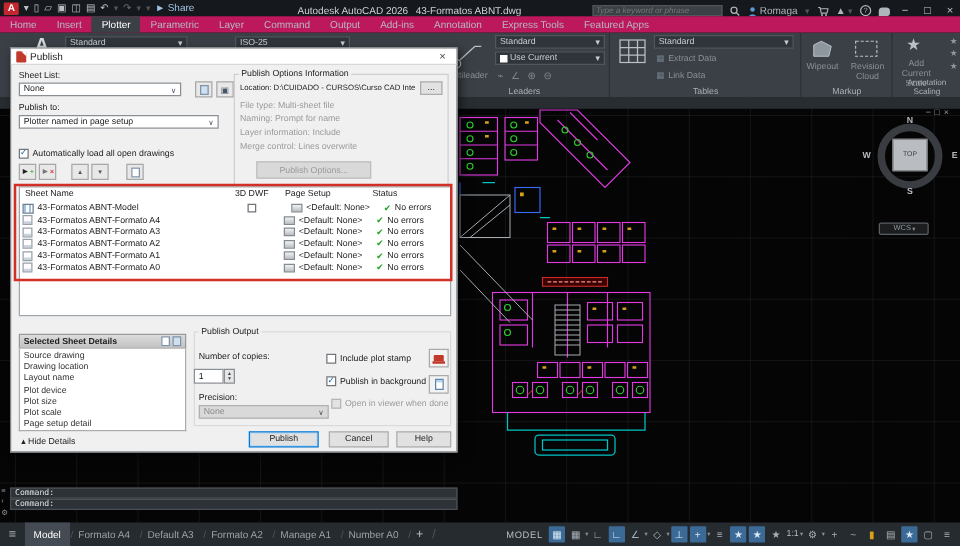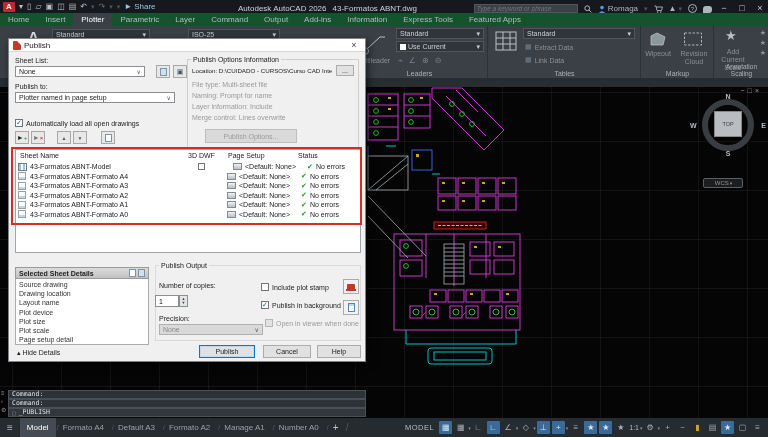--- a/index.html
+++ b/index.html
@@ -13,21 +13,21 @@
   .qat-i { color:#b9c0c6; font-size:8px; line-height:10px; }
   .qat-sep { color:#555; font-size:7px; }
   .share { color:#9fc3e6; display:flex; gap:2px; align-items:center; }
   .wintitle { position:absolute; left:238px; top:0; height:13px; display:flex; align-items:flex-end; gap:6px; color:#cfd4d8; font-size:8px; }
   .tb-right { position:absolute; right:2px; top:0; height:13px; display:flex; align-items:flex-end; gap:6px; }
   .searchbox { width:104px; height:9px; background:#3a4046; border:1px solid #50565c; color:#9aa1a8; font-size:6.5px; font-style:italic; padding:0 2px; font-family:"Liberation Sans", sans-serif; }
   .tb-ico { color:#aeb5bb; font-size:8px; display:flex; align-items:center; gap:2px; }
   .winbtn { color:#c3c8cd; font-size:9px; width:12px; text-align:center; }
 
   
-  .tabrow { position:absolute; left:0; top:13px; width:768px; height:13px; background:#14532d; display:flex; align-items:stretch; font-size:8px; color:#b4bac0; z-index:40; }
+  .tabrow { position:absolute; left:0; top:13px; width:768px; height:13px; background:#be185d; display:flex; align-items:stretch; font-size:8px; color:#b4bac0; z-index:40; }
   .rtab { padding:0 8px; display:flex; align-items:center; }
   .rtab.active { background:#3a4046; color:#fff; }
 
   
   .ribbon { position:absolute; left:0; top:26px; width:768px; height:52px; background:#3a4046; color:#c3c8cd; z-index:30; }
   .panel-label { position:absolute; bottom:1px; font-size:7px; color:#aab0b6; width:100%; text-align:center; }
   .rpanel { position:absolute; top:0; height:52px; border-right:1px solid #2c3136; }
   .rcombo { position:absolute; height:11px; background:#2f353b; border:1px solid #50565c; font-size:7px; color:#c9ced3; display:flex; align-items:center; padding:0 3px; justify-content:space-between; }
   .rsmall { font-size:7px; color:#8a9096; }
   .ric { color:#9fa6ac; font-size:9px; }
@@ -308,21 +308,21 @@
 
   <div class="tabrow">
     <div class="rtab">Home</div>
     <div class="rtab">Insert</div>
     <div class="rtab active">Plotter</div>
     <div class="rtab">Parametric</div>
     <div class="rtab">Layer</div>
     <div class="rtab">Command</div>
     <div class="rtab">Output</div>
     <div class="rtab">Add-ins</div>
-    <div class="rtab">Information</div>
+    <div class="rtab">Annotation</div>
     <div class="rtab">Express Tools</div>
     <div class="rtab">Featured Apps</div>
   </div>
 
   <div class="ribbon">
 
     <div class="bigA">A</div>
     <div class="rcombo" style="left:52px;top:3px;width:98px;">
       <span>Standard</span>
         <span class="car">▾</span>
@@ -581,24 +581,20 @@
   </div>
 
   <div class="cmd-l-icons">
     <span>≡</span>
     <span>‹</span>
     <span>⚙</span>
   </div>
   <div class="cmdwrap">
     <div class="cmdrow">Command:</div>
     <div class="cmdrow">Command:</div>
-    <div class="cmdrow input">
-      <span style="color:#8a9096;font-size:6px;">□</span>
-      <span>_PUBLISH</span>
-    </div>
   </div>
 
   <div class="bottombar">
     <span class="bb-menu">≡</span>
     <div class="ltab active">Model</div>
     <div class="ltab">Formato A4</div>
     <div class="ltab">Default A3</div>
     <div class="ltab">Formato A2</div>
     <div class="ltab">Manage A1</div>
     <div class="ltab">Number A0</div>

